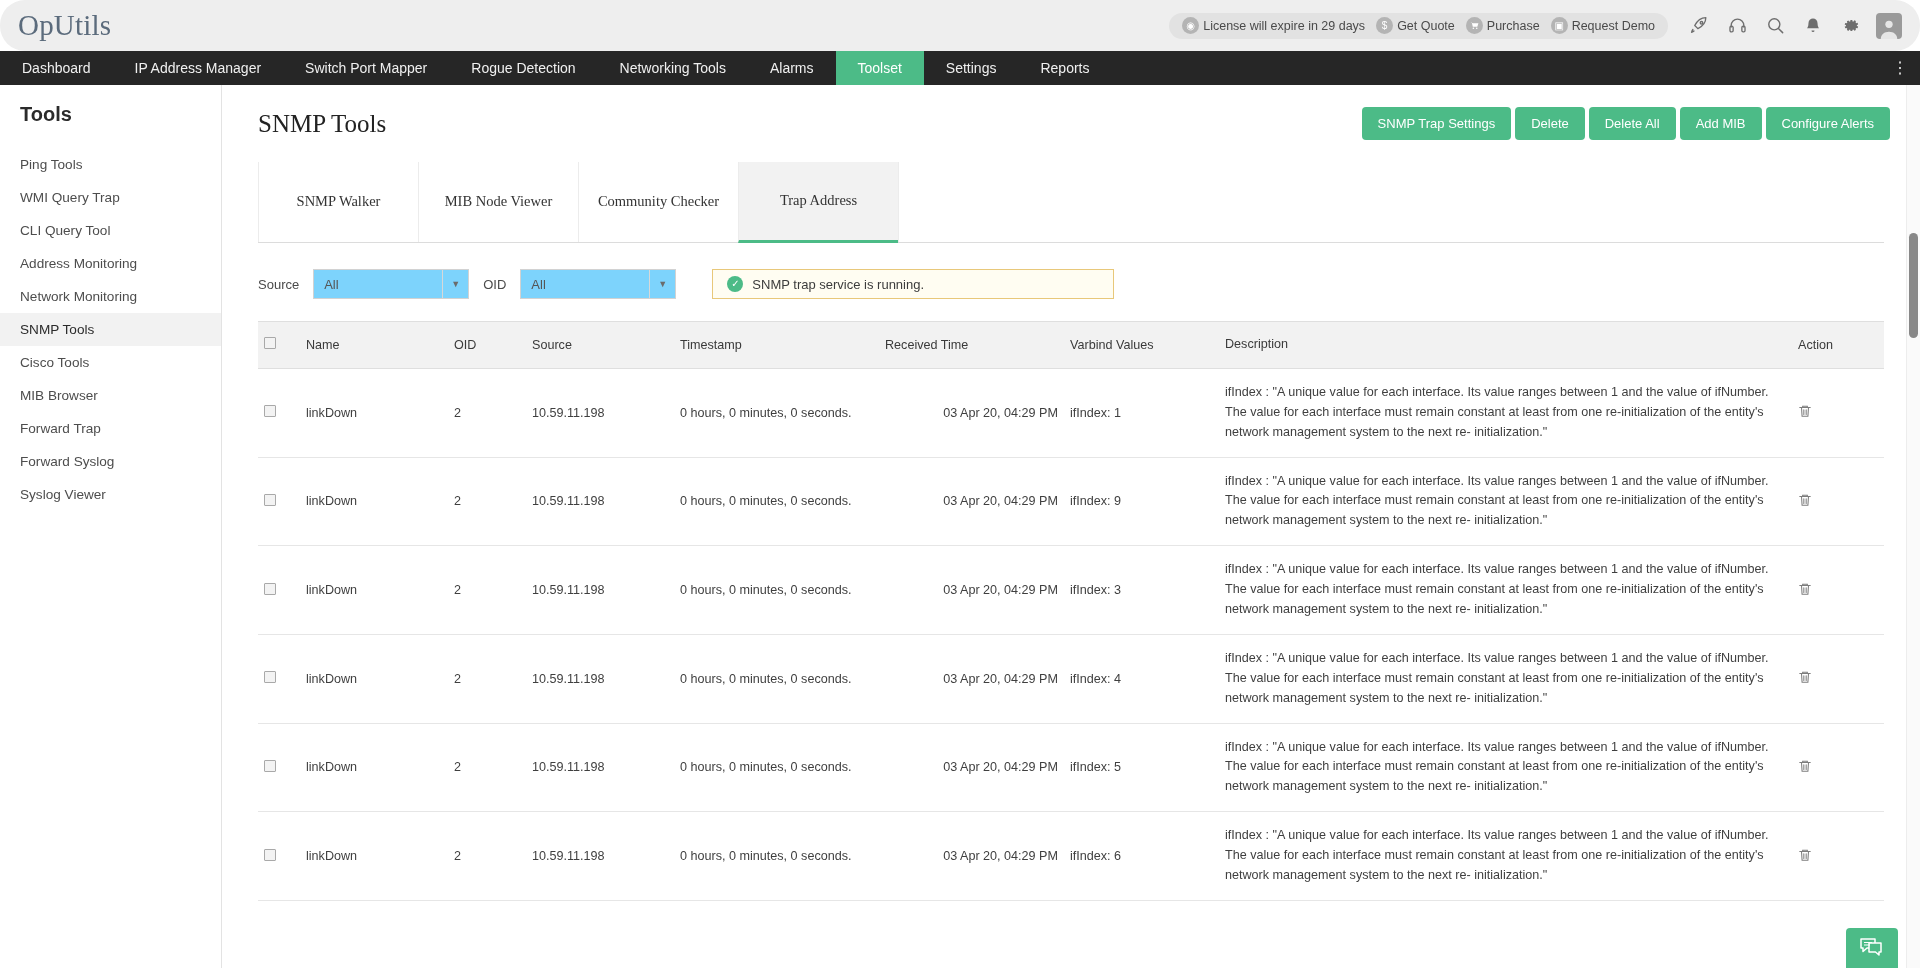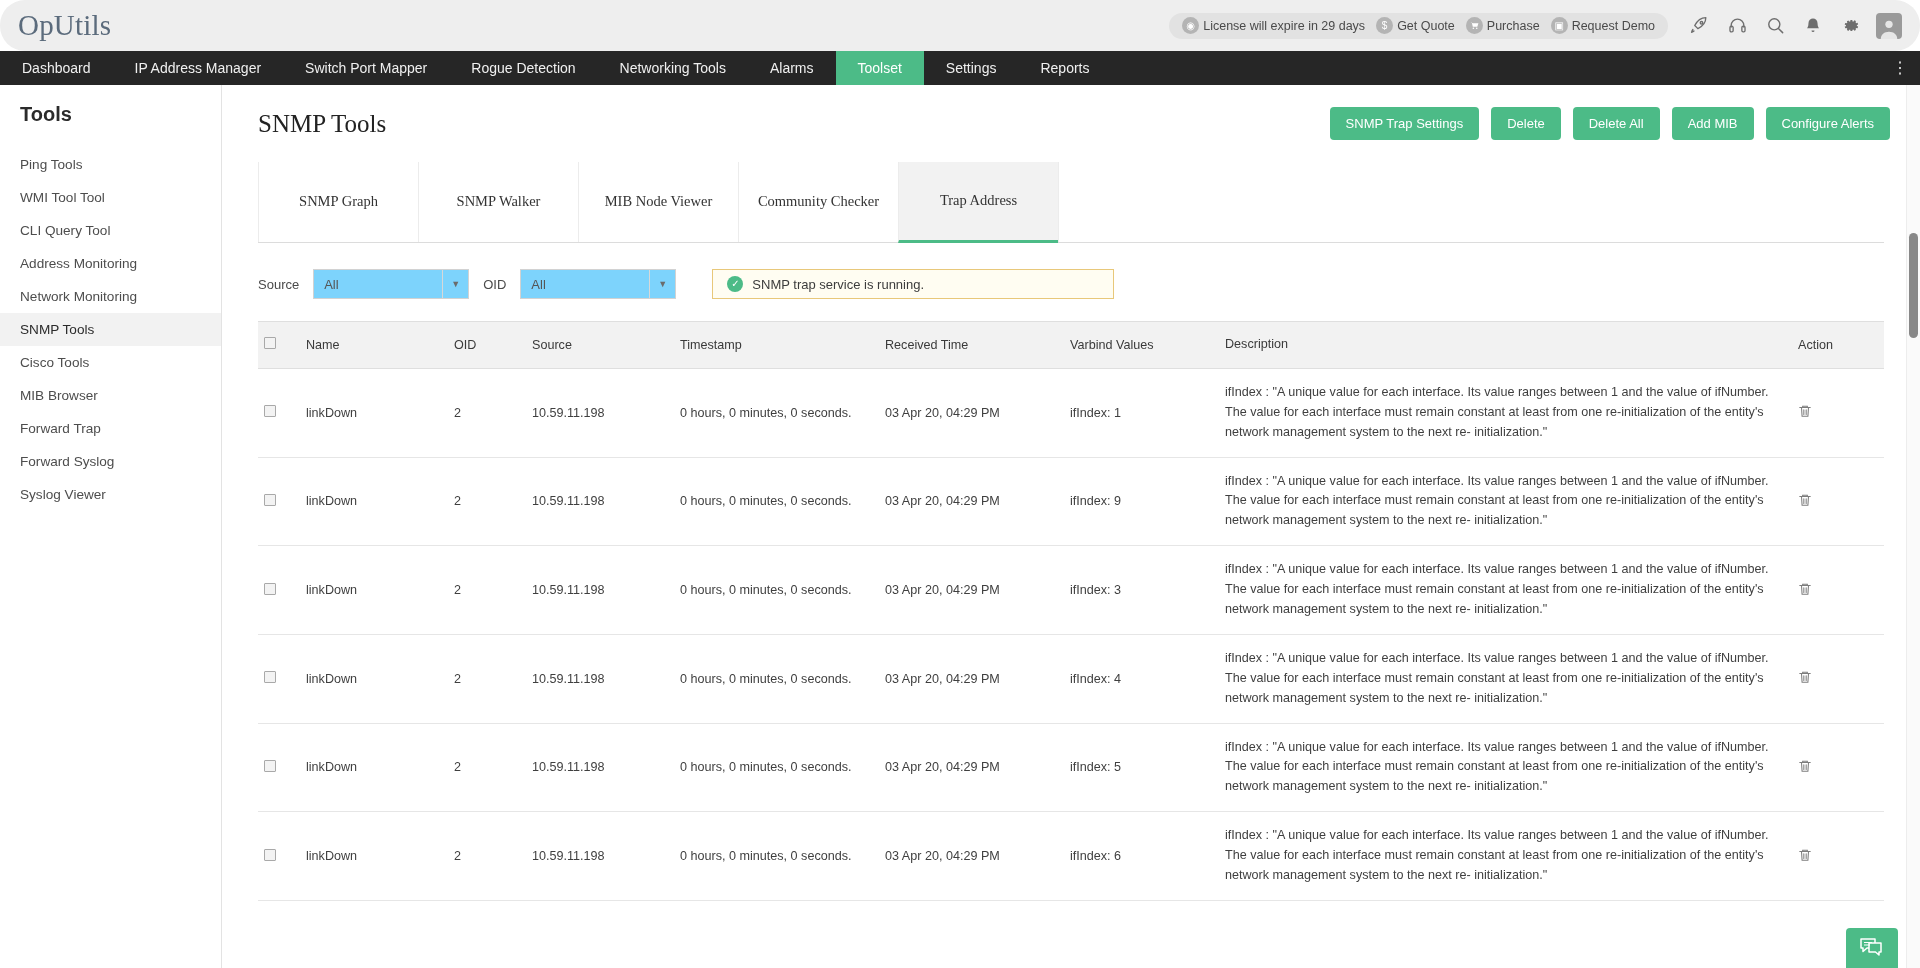--- a/index.html
+++ b/index.html
@@ -126,21 +126,21 @@
   .main-inner { padding: 0 0 0 0; }
 
   .page-head {
     display: flex; align-items: center;
     padding: 22px 30px 0 36px;
   }
   .page-title {
     font-family: "Liberation Serif", serif;
     font-size: 25px; color: #222; font-weight: normal;
   }
-  .head-btns { margin-left: auto; display: flex; gap: 12px; }
+  .head-btns { margin-left: auto; display: flex; gap: 4px; }
   .btn-green {
     background: #4cbb87; color: #fff;
     border: none; border-radius: 4px;
     font-family: "Liberation Sans", sans-serif;
     font-size: 13px;
     padding: 9px 16px;
     cursor: pointer;
     white-space: nowrap;
   }
 
@@ -230,21 +230,21 @@
     padding: 14px 6px;
     vertical-align: middle;
   }
   td.desc, th.desc { vertical-align: top; line-height: 1.58; }
   td.desc { padding-top: 16px; }
   .col-chk  { width: 42px; }
   .col-name { width: 148px; }
   .col-oid  { width: 78px; }
   .col-src  { width: 148px; }
   .col-ts   { width: 205px; }
-  .col-rt   { width: 185px; }
+  .col-rt   { width: 185px; text-align: right; }
   .col-vb   { width: 155px; }
   .col-desc { width: auto; }
   .col-act  { width: 92px; }
   .chk {
     width: 12px; height: 12px;
     border: 1px solid #a9a9a9;
     background: #f3f3f3;
     display: inline-block;
     cursor: pointer;
     border-radius: 1px;
@@ -370,21 +370,21 @@
   <div class="nav-kebab">
     <span>⋮</span>
   </div>
 </div>
 
 <div class="body-wrap">
 
   <div class="sidebar">
     <h2>Tools</h2>
     <div class="side-item">Ping Tools</div>
-    <div class="side-item">WMI Tool Tool</div>
+    <div class="side-item">WMI Query Trap</div>
     <div class="side-item">CLI Query Tool</div>
     <div class="side-item">Address Monitoring</div>
     <div class="side-item">Network Monitoring</div>
     <div class="side-item active">SNMP Tools</div>
     <div class="side-item">Cisco Tools</div>
     <div class="side-item">MIB Browser</div>
     <div class="side-item">Forward Trap</div>
     <div class="side-item">Forward Syslog</div>
     <div class="side-item">Syslog Viewer</div>
   </div>
@@ -400,21 +400,20 @@
         <div class="head-btns">
           <button class="btn-green">SNMP Trap Settings</button>
           <button class="btn-green">Delete</button>
           <button class="btn-green">Delete All</button>
           <button class="btn-green">Add MIB</button>
           <button class="btn-green">Configure Alerts</button>
         </div>
       </div>
 
       <div class="tabs">
-        <div class="tab">SNMP Graph</div>
         <div class="tab">SNMP Walker</div>
         <div class="tab">MIB Node Viewer</div>
         <div class="tab">Community Checker</div>
         <div class="tab active">Trap Address</div>
         <div class="tabs-filler"></div>
       </div>
 
       <div class="filter-row">
         <span class="filter-label">Source</span>
         <div class="select-box">

